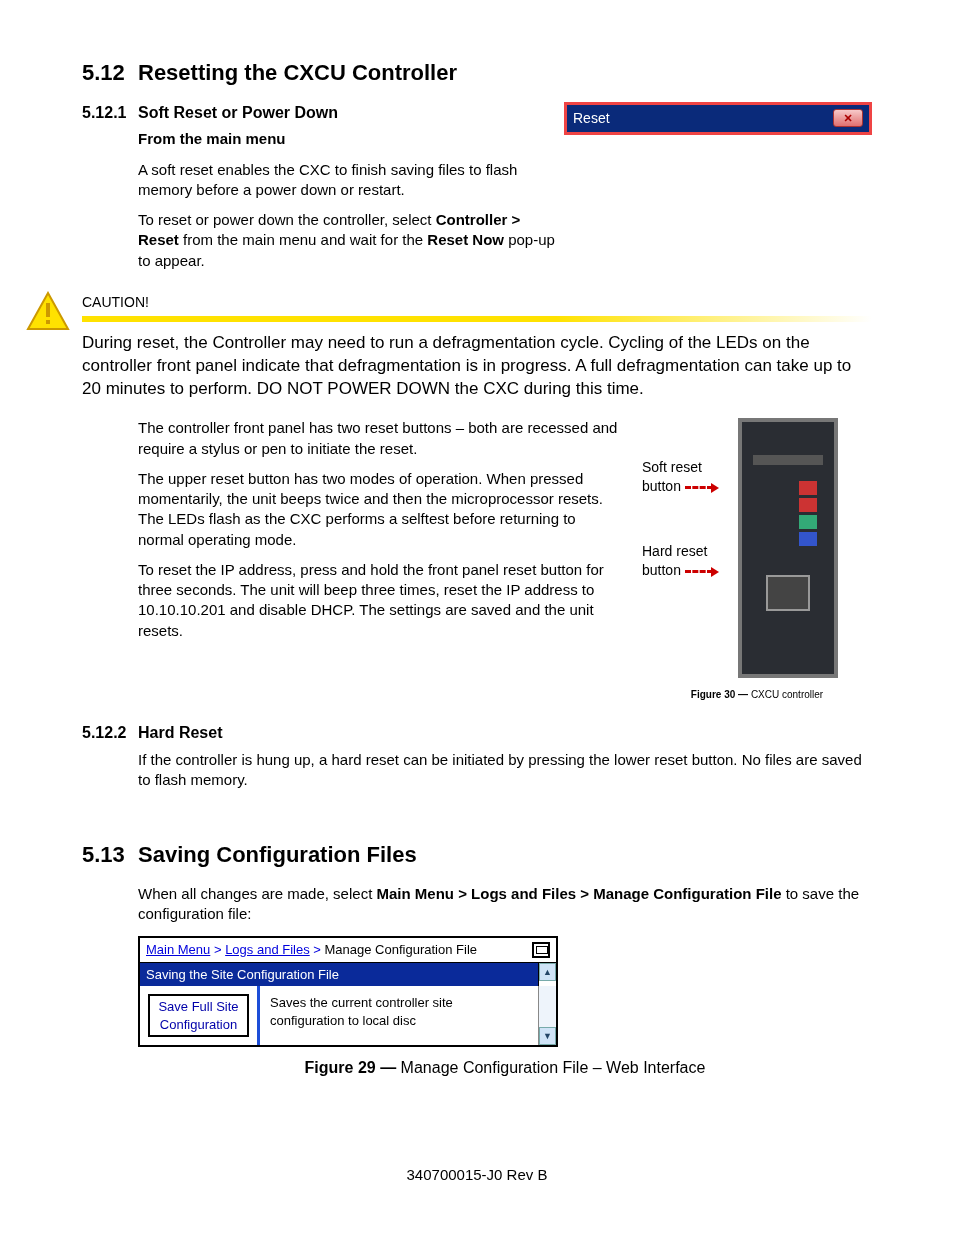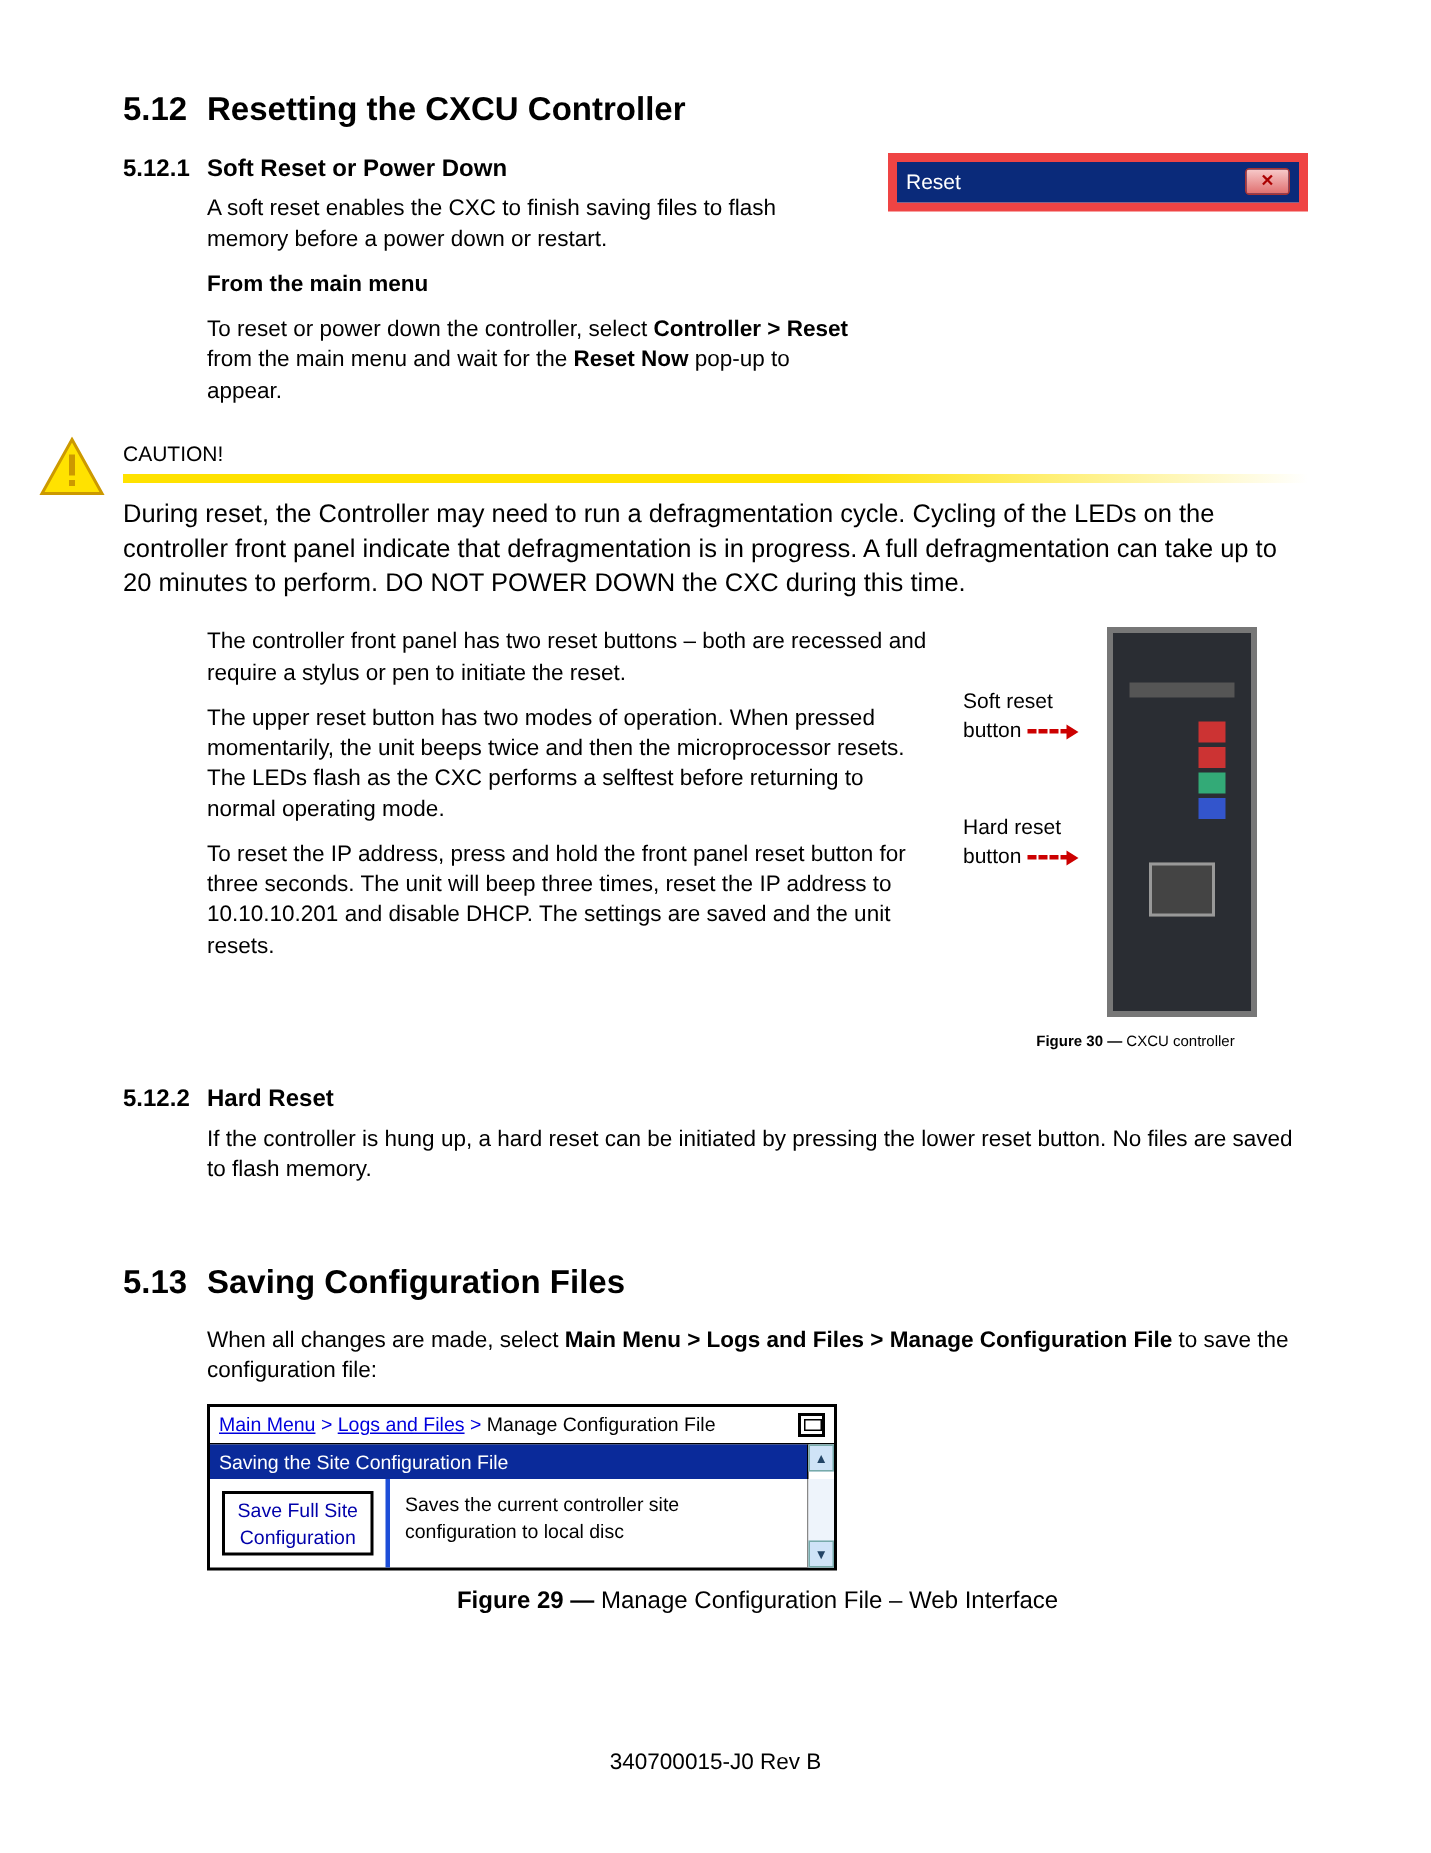--- a/index.html
+++ b/index.html
@@ -23,27 +23,27 @@
   h2.sub {
     font-size: 16px;
     font-weight: bold;
     margin: 0 0 6px 0;
   }
   h2.sub .num { display:inline-block; width:56px; }
   .indent { margin-left: 56px; }
   .para { margin-bottom: 10px; }
   .bold { font-weight: bold; }
 
-  .two-col-a { display:flex; gap:20px; }
+  .two-col-a { display:flex; }
   .two-col-a .left { flex:1; }
 
   
   .dlg {
-    width: 280px;
-    border: 6px solid #ef4444;
+    width: 308px;
+    border: 3px solid #ef4444;
   }
   .dlg .titlebar {
     background: #0a2a7a;
     color: #fff;
     display: flex;
     align-items: center;
     justify-content: space-between;
     padding: 4px 6px;
     font-size: 14px;
   }
@@ -185,22 +185,22 @@
 <h1 class="sec">
   <span class="num">5.12</span><span>Resetting the CXCU Controller</span>
 </h1>
 
 <div class="two-col-a">
   <div class="left">
     <h2 class="sub">
       <span class="num">5.12.1</span><span>Soft Reset or Power Down</span>
     </h2>
     <div class="indent">
+      <p class="para bold">From the main menu</p>
       <p class="para">A soft reset enables the CXC to finish saving files to flash memory before a power down or restart.</p>
-      <p class="para bold">From the main menu</p>
       <p class="para">
         <span>To reset or power down the controller, select </span><span class="bold">Controller &gt; Reset</span><span> from the main menu and wait for the </span><span class="bold">Reset Now</span><span> pop-up to appear.</span>
       </p>
     </div>
   </div>
   <div class="right">
     <div class="dlg">
       <div class="titlebar">
         <span>Reset</span>
         <span class="closebtn">✕</span>

